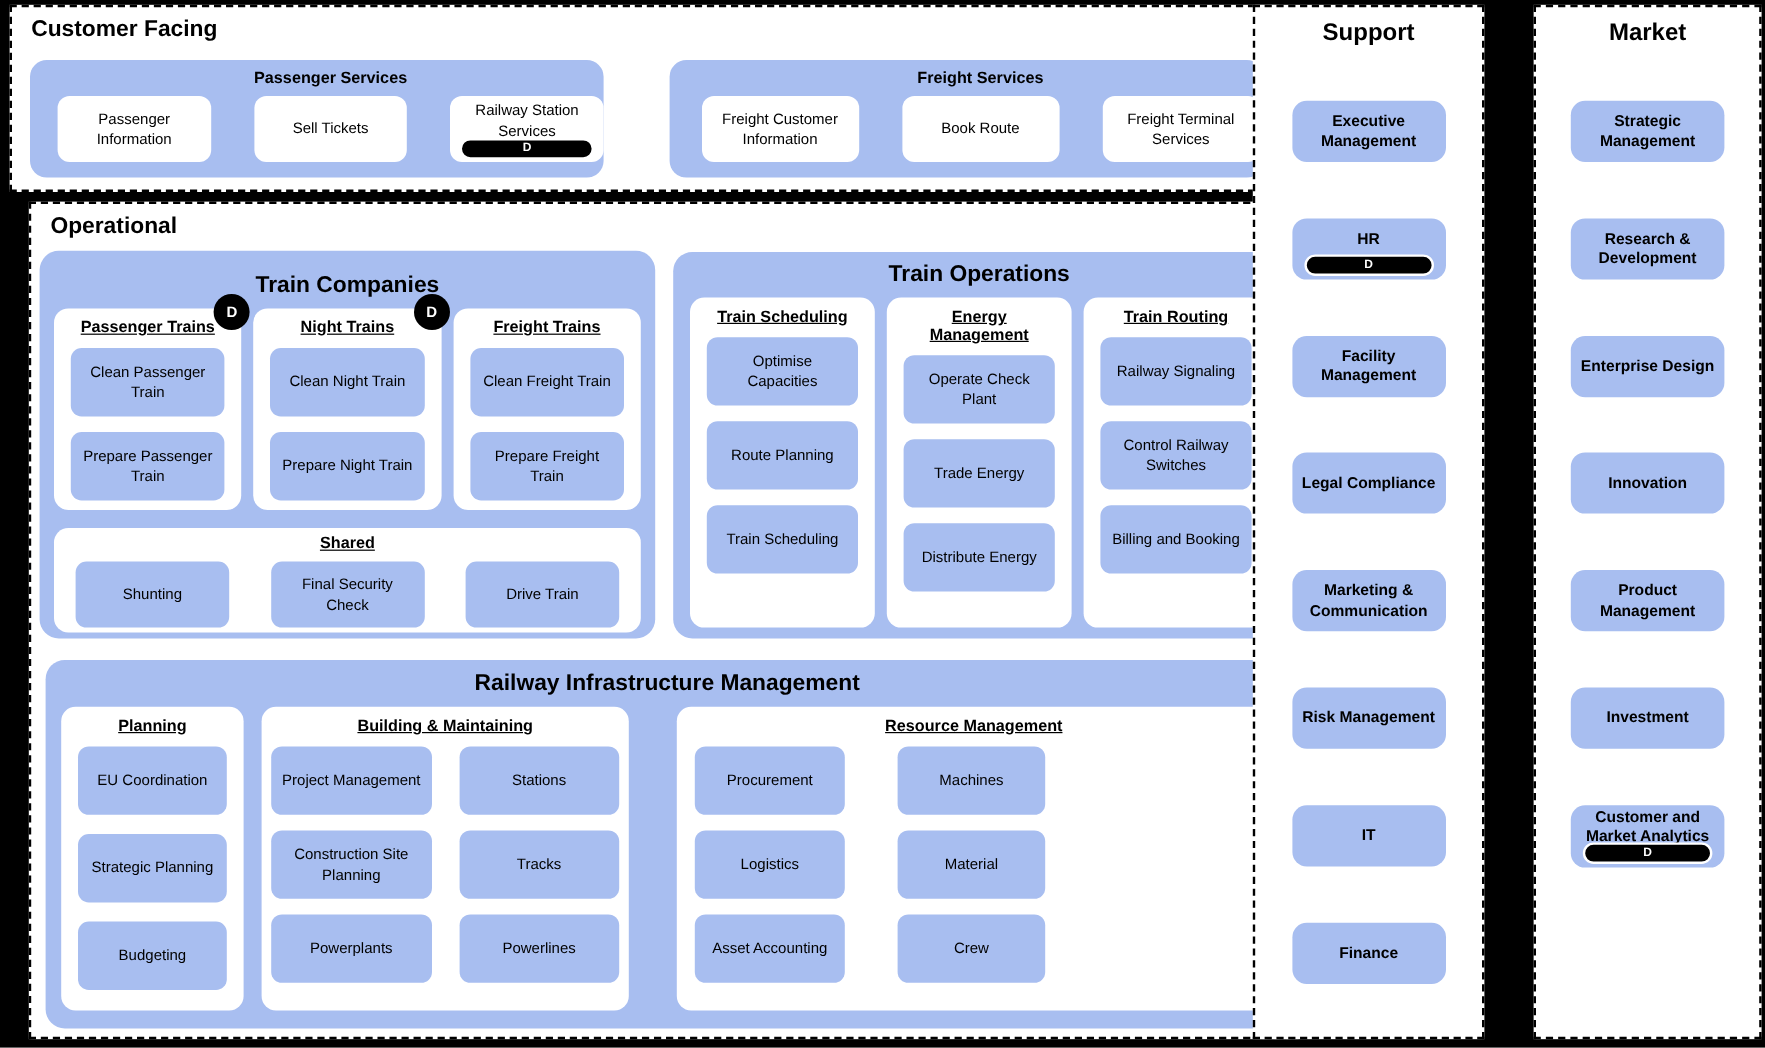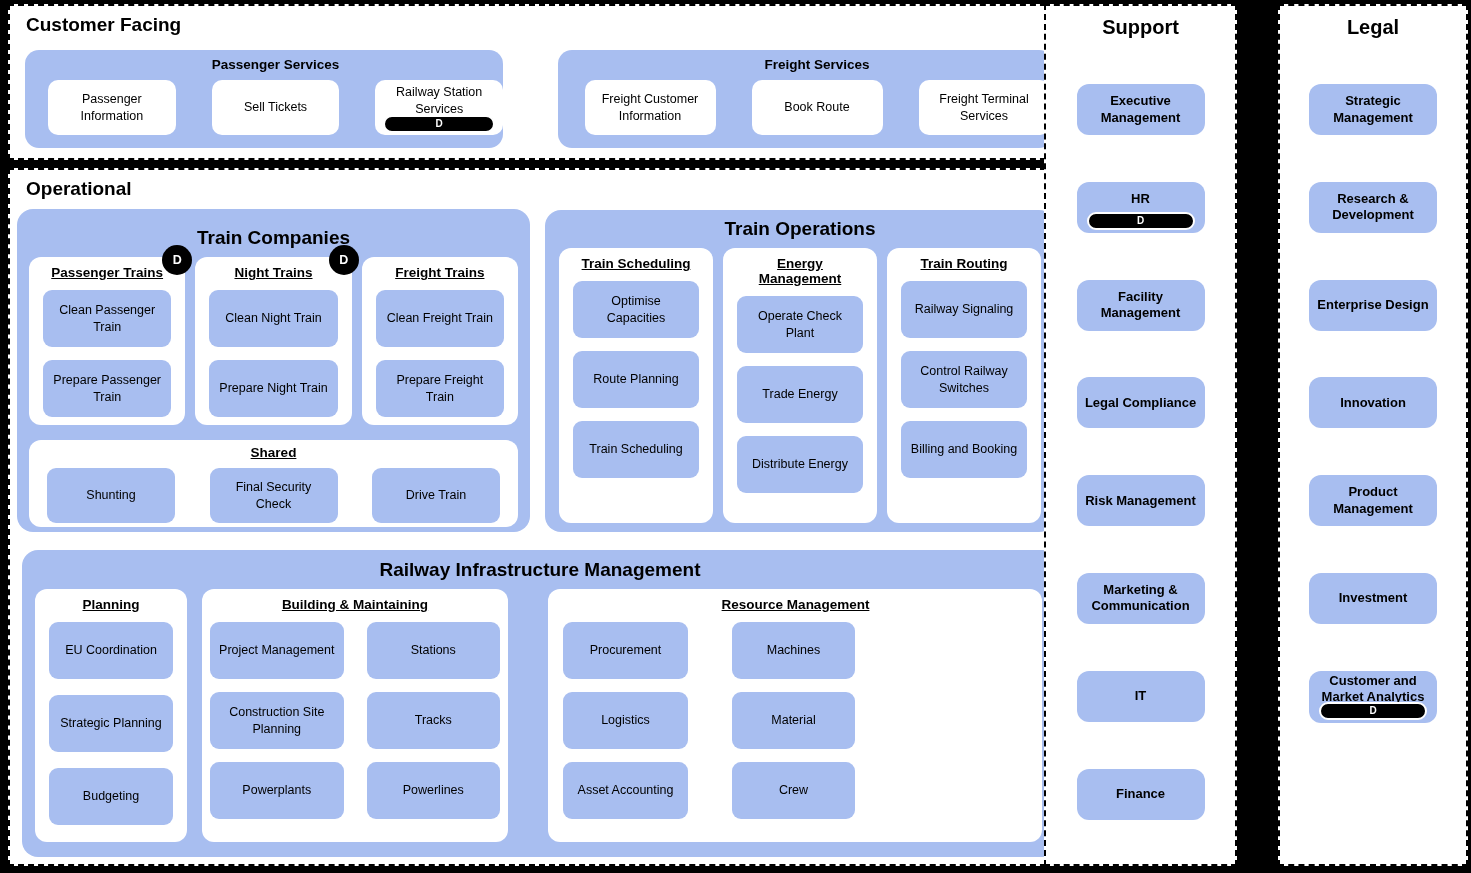--- a/index.html
+++ b/index.html
@@ -13,21 +13,21 @@
     background:var(--black);
     font-family:"Liberation Sans",sans-serif;
     color:#000;
     overflow:hidden;
   }
   .panel{
     position:absolute;background:var(--white);
     border:2px dashed #000;box-sizing:border-box;
   }
   #panel-cf{left:8px;top:4px;width:1058px;height:156px;}
-  #panel-op{left:8px;top:168px;width:1058px;height:698px;}
+  #panel-op{left:24px;top:168px;width:1058px;height:698px;}
   #panel-sup{left:1044px;top:4px;width:193px;height:862px;}
   #panel-chg{left:1278px;top:4px;width:190px;height:862px;}
 
   .panel-title{position:absolute;left:16px;top:8px;font-size:19px;font-weight:bold;}
   .side-title{text-align:center;font-size:20px;font-weight:bold;padding-top:10px;}
 
   
   .cf-row{position:absolute;left:15px;top:44px;display:flex;gap:55px;}
   .group-blue{background:var(--blue);border-radius:14px;height:98px;box-sizing:border-box;padding-top:7px;padding-left:23px;}
   #group-passenger{width:478px;}
@@ -272,36 +272,36 @@
       <span>HR</span>
       <span class="pill">D</span>
     </div>
     <div class="side-box">
       <span>Facility Management</span>
     </div>
     <div class="side-box">
       <span>Legal Compliance</span>
     </div>
     <div class="side-box">
+      <span>Marketing &amp; Communication</span>
+    </div>
+    <div class="side-box">
       <span>Risk Management</span>
     </div>
     <div class="side-box">
-      <span>Marketing &amp; Communication</span>
-    </div>
-    <div class="side-box">
       <span>IT</span>
     </div>
     <div class="side-box">
       <span>Finance</span>
     </div>
   </div>
 </section>
 
 <section class="panel" id="panel-chg">
-  <div class="side-title">Legal</div>
+  <div class="side-title">Market</div>
   <div class="side-items">
     <div class="side-box">
       <span>Strategic Management</span>
     </div>
     <div class="side-box">
       <span>Research &amp; Development</span>
     </div>
     <div class="side-box">
       <span>Enterprise Design</span>
     </div>

